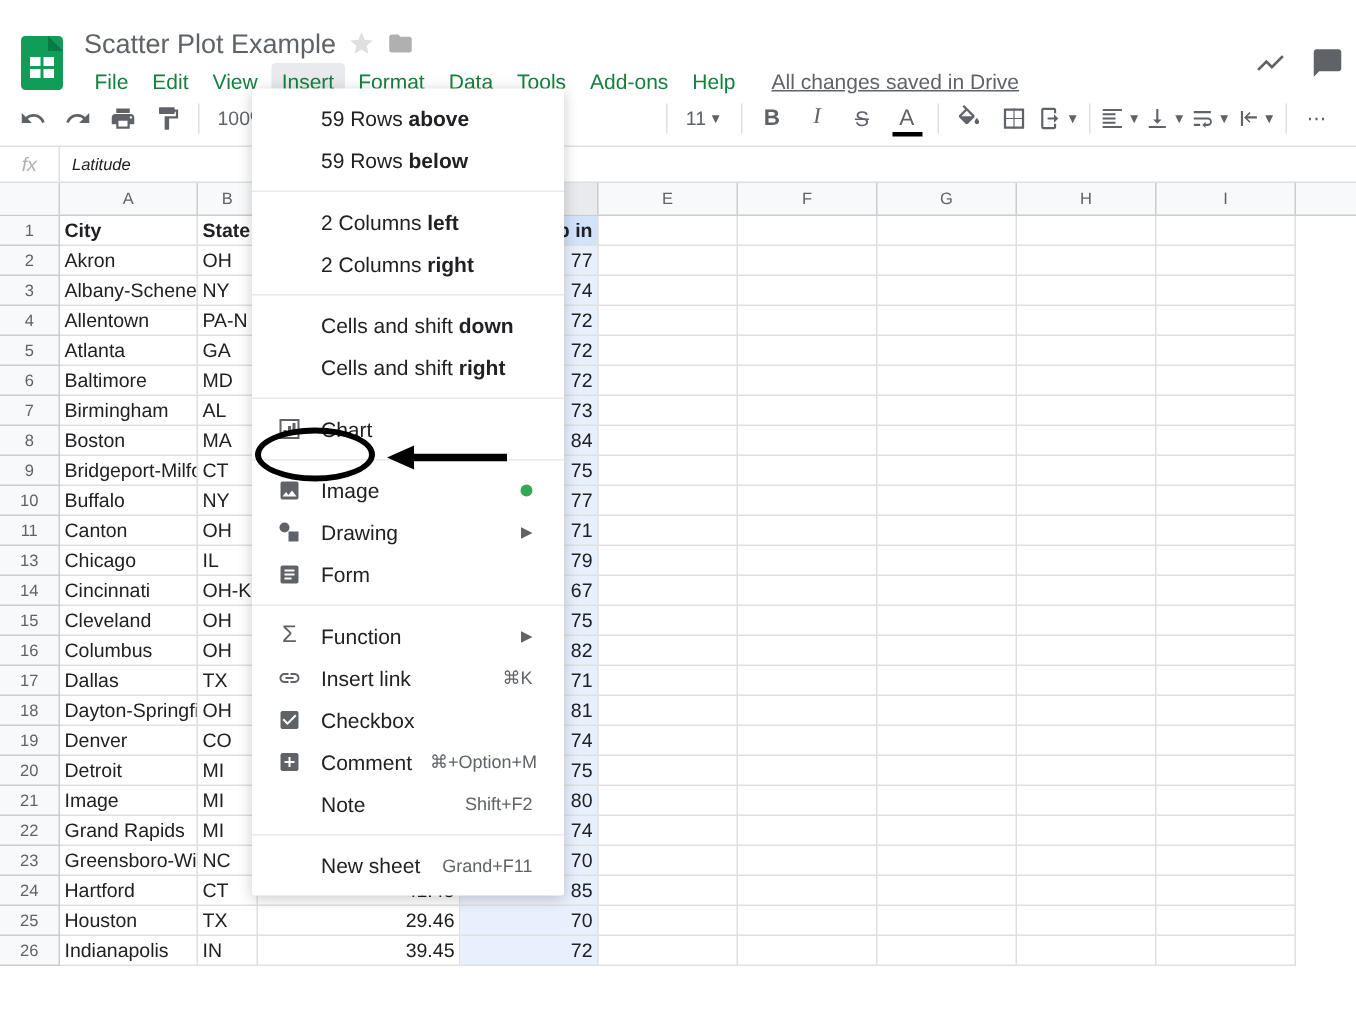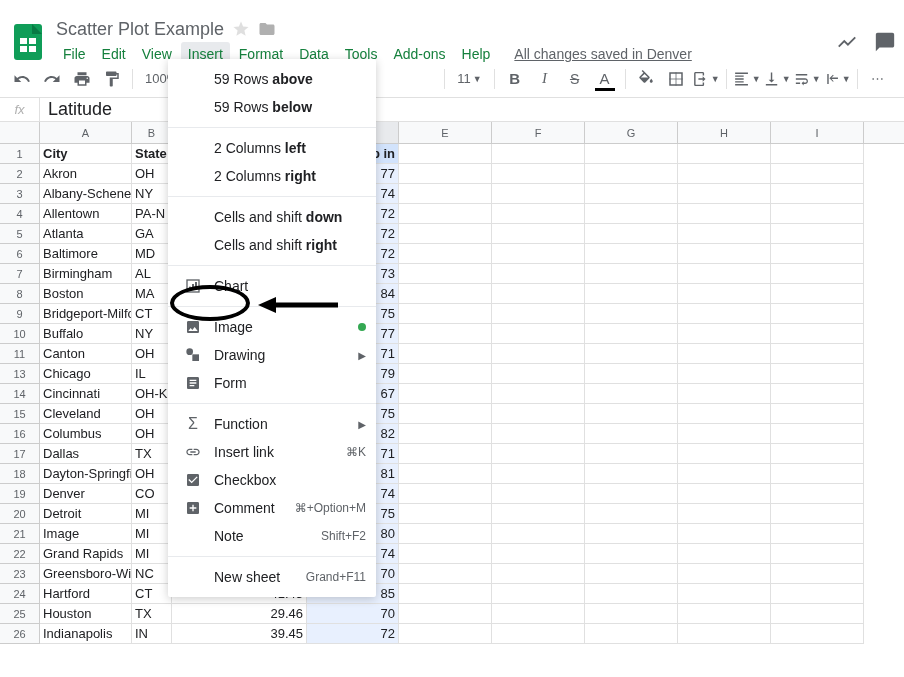--- a/index.html
+++ b/index.html
@@ -20,21 +20,21 @@
 .top-right svg { width: 22px; height: 22px; }
 
 .toolbar { display: flex; align-items: center; padding: 4px 8px; border-bottom: 1px solid #e0e0e0; gap: 2px; height: 38px; position: relative; }
 .tb-btn { width: 28px; height: 28px; display: flex; align-items: center; justify-content: center; border-radius: 3px; color: #5f6368; cursor: pointer; }
 .tb-sep { width: 1px; height: 20px; background: #e0e0e0; margin: 0 4px; }
 .tb-text { padding: 0 6px; font-size: 13px; color: #5f6368; display: flex; align-items: center; gap: 4px; }
 .tb-dropdown { display: flex; align-items: center; gap: 2px; }
 
 .formula-bar { display: flex; align-items: center; border-bottom: 1px solid #e0e0e0; height: 24px; }
 .fx-label { width: 40px; text-align: center; font-style: italic; color: #b0b0b0; font-size: 13px; border-right: 1px solid #e0e0e0; height: 100%; display: flex; align-items: center; justify-content: center; }
-.fx-input { flex: 1; padding: 0 8px; font-size: 18px; color: #202124; }
+.fx-input { flex: 1; padding: 0 8px; font-size: 11px; color: #202124; font-style: italic; }
 
 .sheet-area { position: relative; overflow: hidden; }
 .col-headers { display: flex; height: 22px; border-bottom: 1px solid #ccc; background: #f8f9fa; }
 .corner { width: 40px; border-right: 1px solid #ccc; background: #f8f9fa; }
 .col-hdr { border-right: 1px solid #ccc; text-align: center; font-size: 11px; color: #5f6368; display: flex; align-items: center; justify-content: center; }
 .col-hdr.A { width: 92px; }
 .col-hdr.B { width: 40px; }
 .col-hdr.C { width: 135px; }
 .col-hdr.D { width: 92px; background: #e8eaed; }
 .col-hdr.other { width: 93px; }
@@ -45,21 +45,21 @@
 .cell.A { width: 92px; }
 .cell.B { width: 40px; }
 .cell.C { width: 135px; text-align: right; justify-content: flex-end; }
 .cell.D { width: 92px; text-align: right; justify-content: flex-end; background: #e8f0fe; }
 .cell.other { width: 93px; }
 .row.header .cell { font-weight: bold; }
 .row.header .cell.A { font-weight: bold; }
 .row.header .cell.D { background: #d2e3fc; }
 
 .dropdown-menu { position: absolute; left: 168px; top: 59px; width: 208px; background: #fff; box-shadow: 0 2px 10px rgba(0,0,0,0.2); border-radius: 2px; padding: 6px 0; z-index: 100; }
-.dd-item { display: flex; align-items: center; height: 28px; padding: 0 10px 0 16px; font-size: 14px; color: #202124; cursor: pointer; gap: 12px; }
+.dd-item { display: flex; align-items: center; height: 28px; padding: 0 21px 0 16px; font-size: 14px; color: #202124; cursor: pointer; gap: 12px; }
 .dd-icon { width: 18px; height: 18px; color: #5f6368; display: flex; align-items: center; justify-content: center; flex-shrink: 0; }
 .dd-label { flex: 1; }
 .dd-shortcut { font-size: 12px; color: #5f6368; }
 .dd-sep { height: 1px; background: #e8eaed; margin: 6px 0; }
 .dd-arrow { color: #5f6368; font-size: 10px; }
 .green-dot { width: 8px; height: 8px; background: #34a853; border-radius: 50%; }
 
 .annotation { position: absolute; left: 170px; top: 285px; z-index: 200; pointer-events: none; }
 .annotation-oval { position: absolute; width: 80px; height: 36px; border: 4px solid #000; border-radius: 50%; left: 0; top: 0; }
 .annotation-arrow { position: absolute; left: 88px; top: 10px; }
@@ -92,21 +92,21 @@
     <div class="menu-bar">
       <span class="menu-item">File</span>
       <span class="menu-item">Edit</span>
       <span class="menu-item">View</span>
       <span class="menu-item active">Insert</span>
       <span class="menu-item">Format</span>
       <span class="menu-item">Data</span>
       <span class="menu-item">Tools</span>
       <span class="menu-item">Add-ons</span>
       <span class="menu-item">Help</span>
-      <span class="menu-item link">All changes saved in Denver</span>
+      <span class="menu-item link">All changes saved in Drive</span>
     </div>
   </div>
   <div class="top-right">
     <svg viewBox="0 0 24 24">
         <path fill="none" stroke="currentColor" stroke-width="2" d="M3 17l6-6 4 4 8-8"></path>
       </svg>
     <svg viewBox="0 0 24 24">
         <path fill="currentColor" d="M20 2H4c-1.1 0-2 .9-2 2v18l4-4h14c1.1 0 2-.9 2-2V4c0-1.1-.9-2-2-2z"></path>
       </svg>
   </div>

